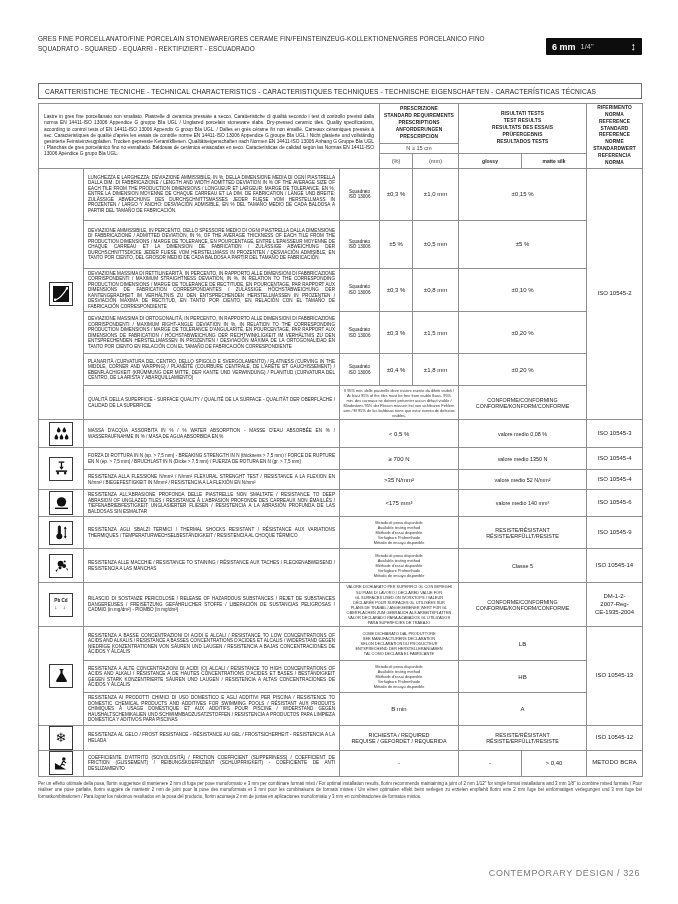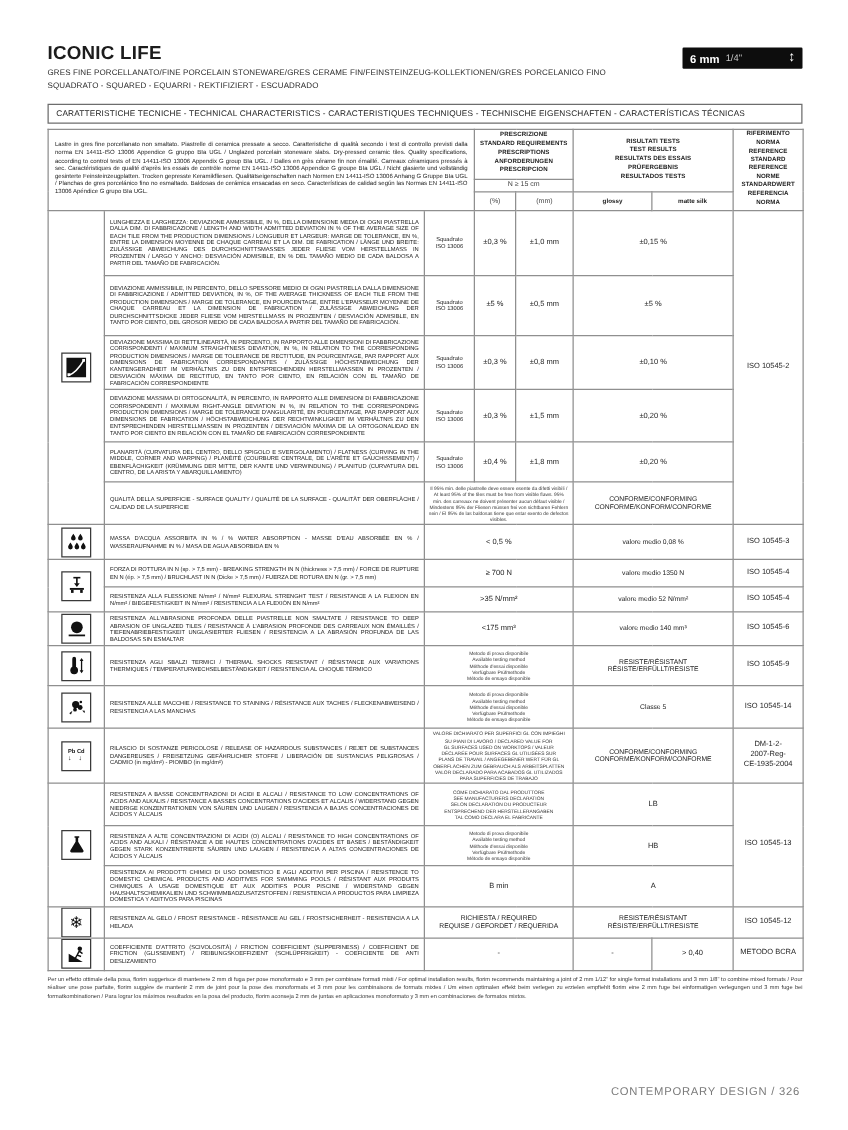--- a/index.html
+++ b/index.html
@@ -55,21 +55,20 @@
     position:absolute;right:38px;bottom:26px;font-size:9px;color:#7a7a7a;letter-spacing:.6px;
   }
   svg{display:block;}
 </style>
 </head>
 <body>
 
 <div class="page">
 
   <div class="hdr">
-    <h1 class="title">ICONIC LIFE</h1>
     <div class="sub">GRES FINE PORCELLANATO/FINE PORCELAIN STONEWARE/GRES CERAME FIN/FEINSTEINZEUG-KOLLEKTIONEN/GRES PORCELANICO FINO</div>
     <div class="sub">SQUADRATO - SQUARED - EQUARRI - REKTIFIZIERT - ESCUADRADO</div>
     <div class="badge">
       <span class="bv">6 mm</span>
       <span class="bi">1/4"</span>
       <span class="arr">↕</span>
     </div>
   </div>
 
   <div class="caption">CARATTERISTICHE TECNICHE - TECHNICAL CHARACTERISTICS - CARACTERISTIQUES TECHNIQUES - TECHNISCHE EIGENSCHAFTEN - CARACTERÍSTICAS TÉCNICAS</div>

